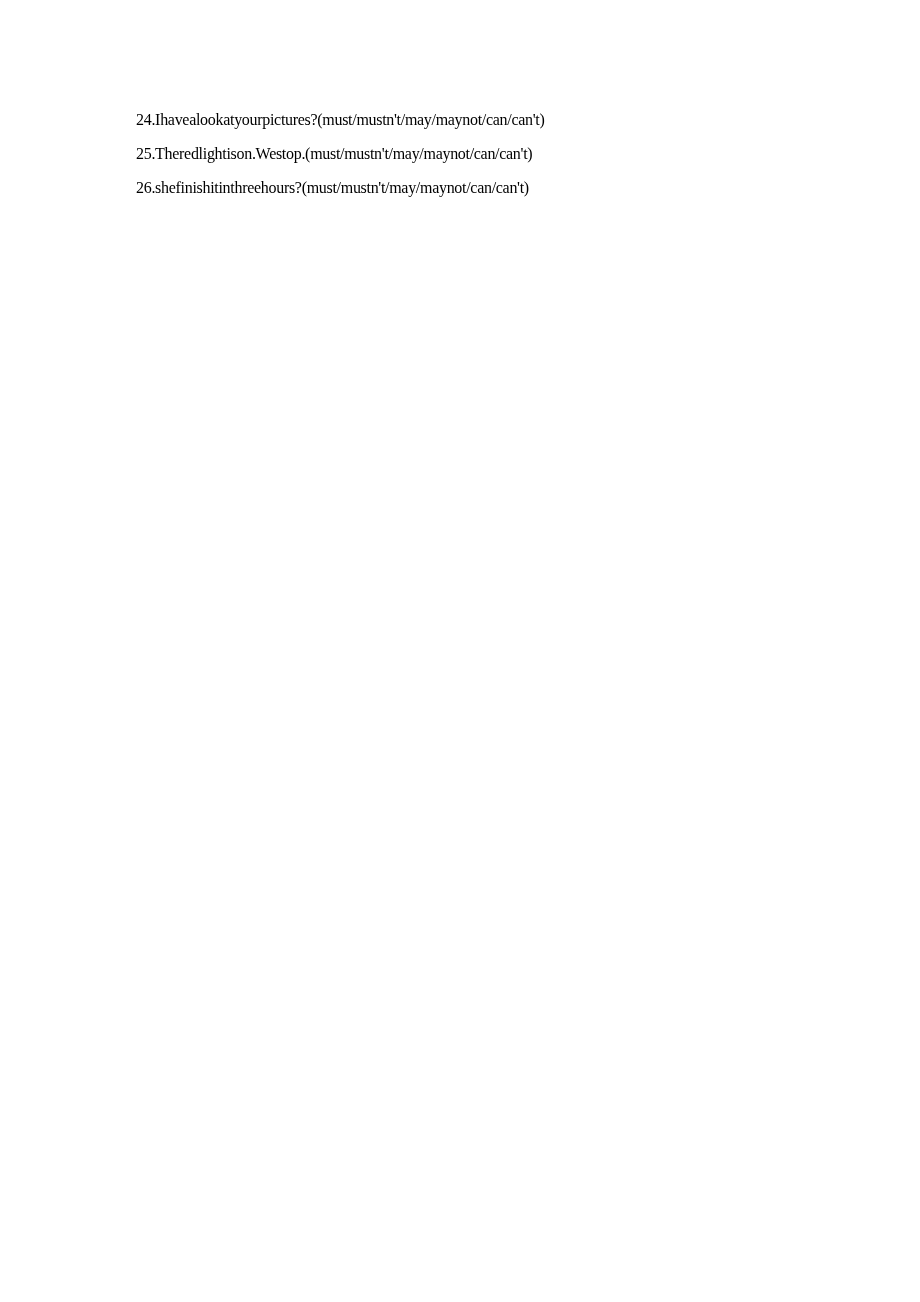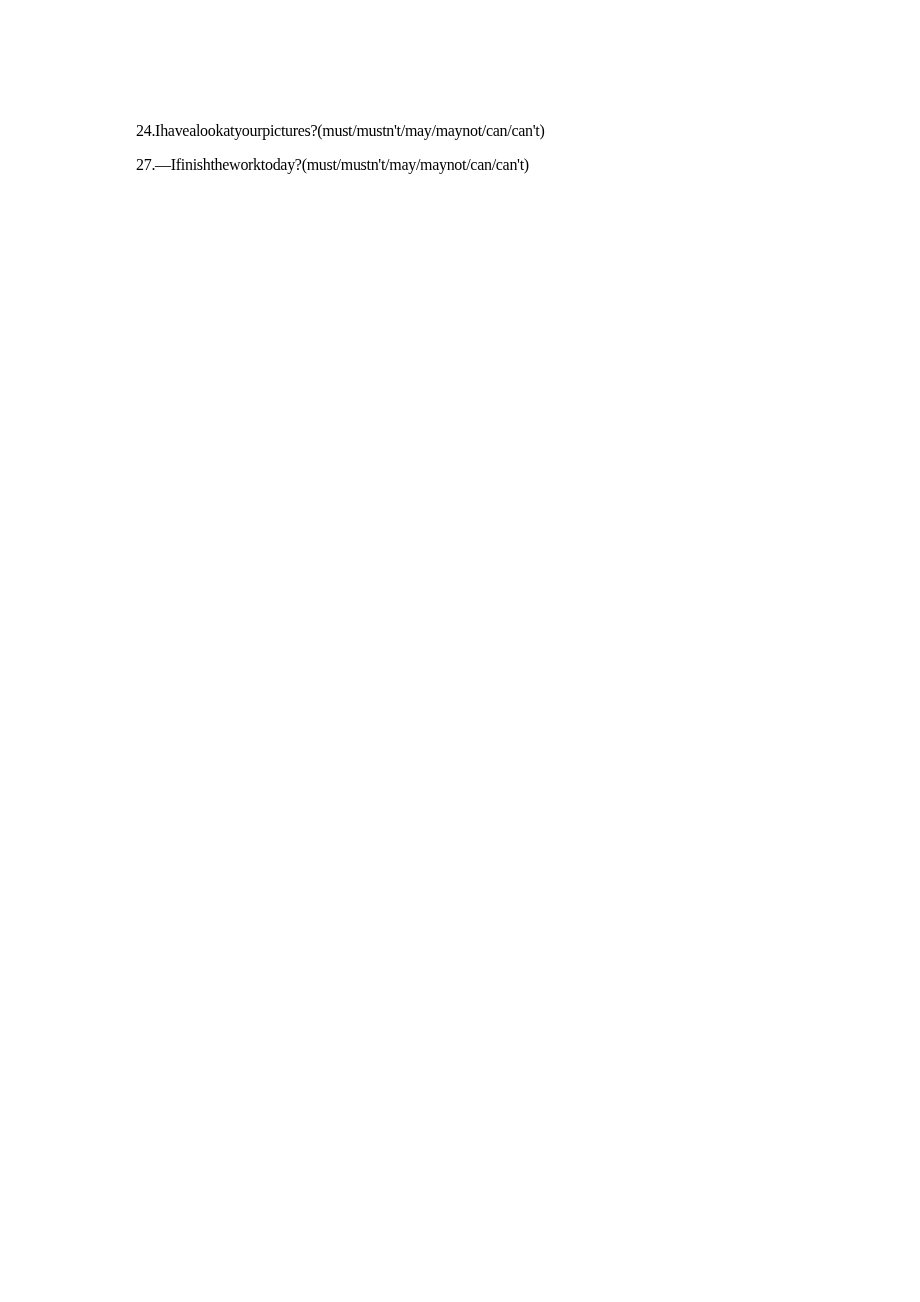--- a/index.html
+++ b/index.html
@@ -6,30 +6,31 @@
     html, body { width: 920px; height: 1302px; background: #ffffff; }
     body {
       font-family: "Times New Roman", Times, serif;
       font-size: 16px;
       color: #000000;
       position: relative;
     }
     .page {
       position: absolute;
       left: 136px;
-      top: 123px;
+      top: 112px;
       width: 648px;
     }
     .line {
       line-height: 1.0;
       margin-bottom: 18px;
       letter-spacing: -0.3px;
       white-space: nowrap;
     }
     .indent { padding-left: 38px; }
   </style>
 </head>
 <body>
 
 <div class="page">
   <div class="line">24.Ihavealookatyourpictures?(must/mustn't/may/maynot/can/can't)</div>
-  <div class="line">27.—Ifinishtheworktoday?(must/mustn't/may/maynot/can/can't)</div>
+  <div class="line">25.Theredlightison.Westop.(must/mustn't/may/maynot/can/can't)</div>
+  <div class="line">26.shefinishitinthreehours?(must/mustn't/may/maynot/can/can't)</div>
 </div>
 
 </body></html>

